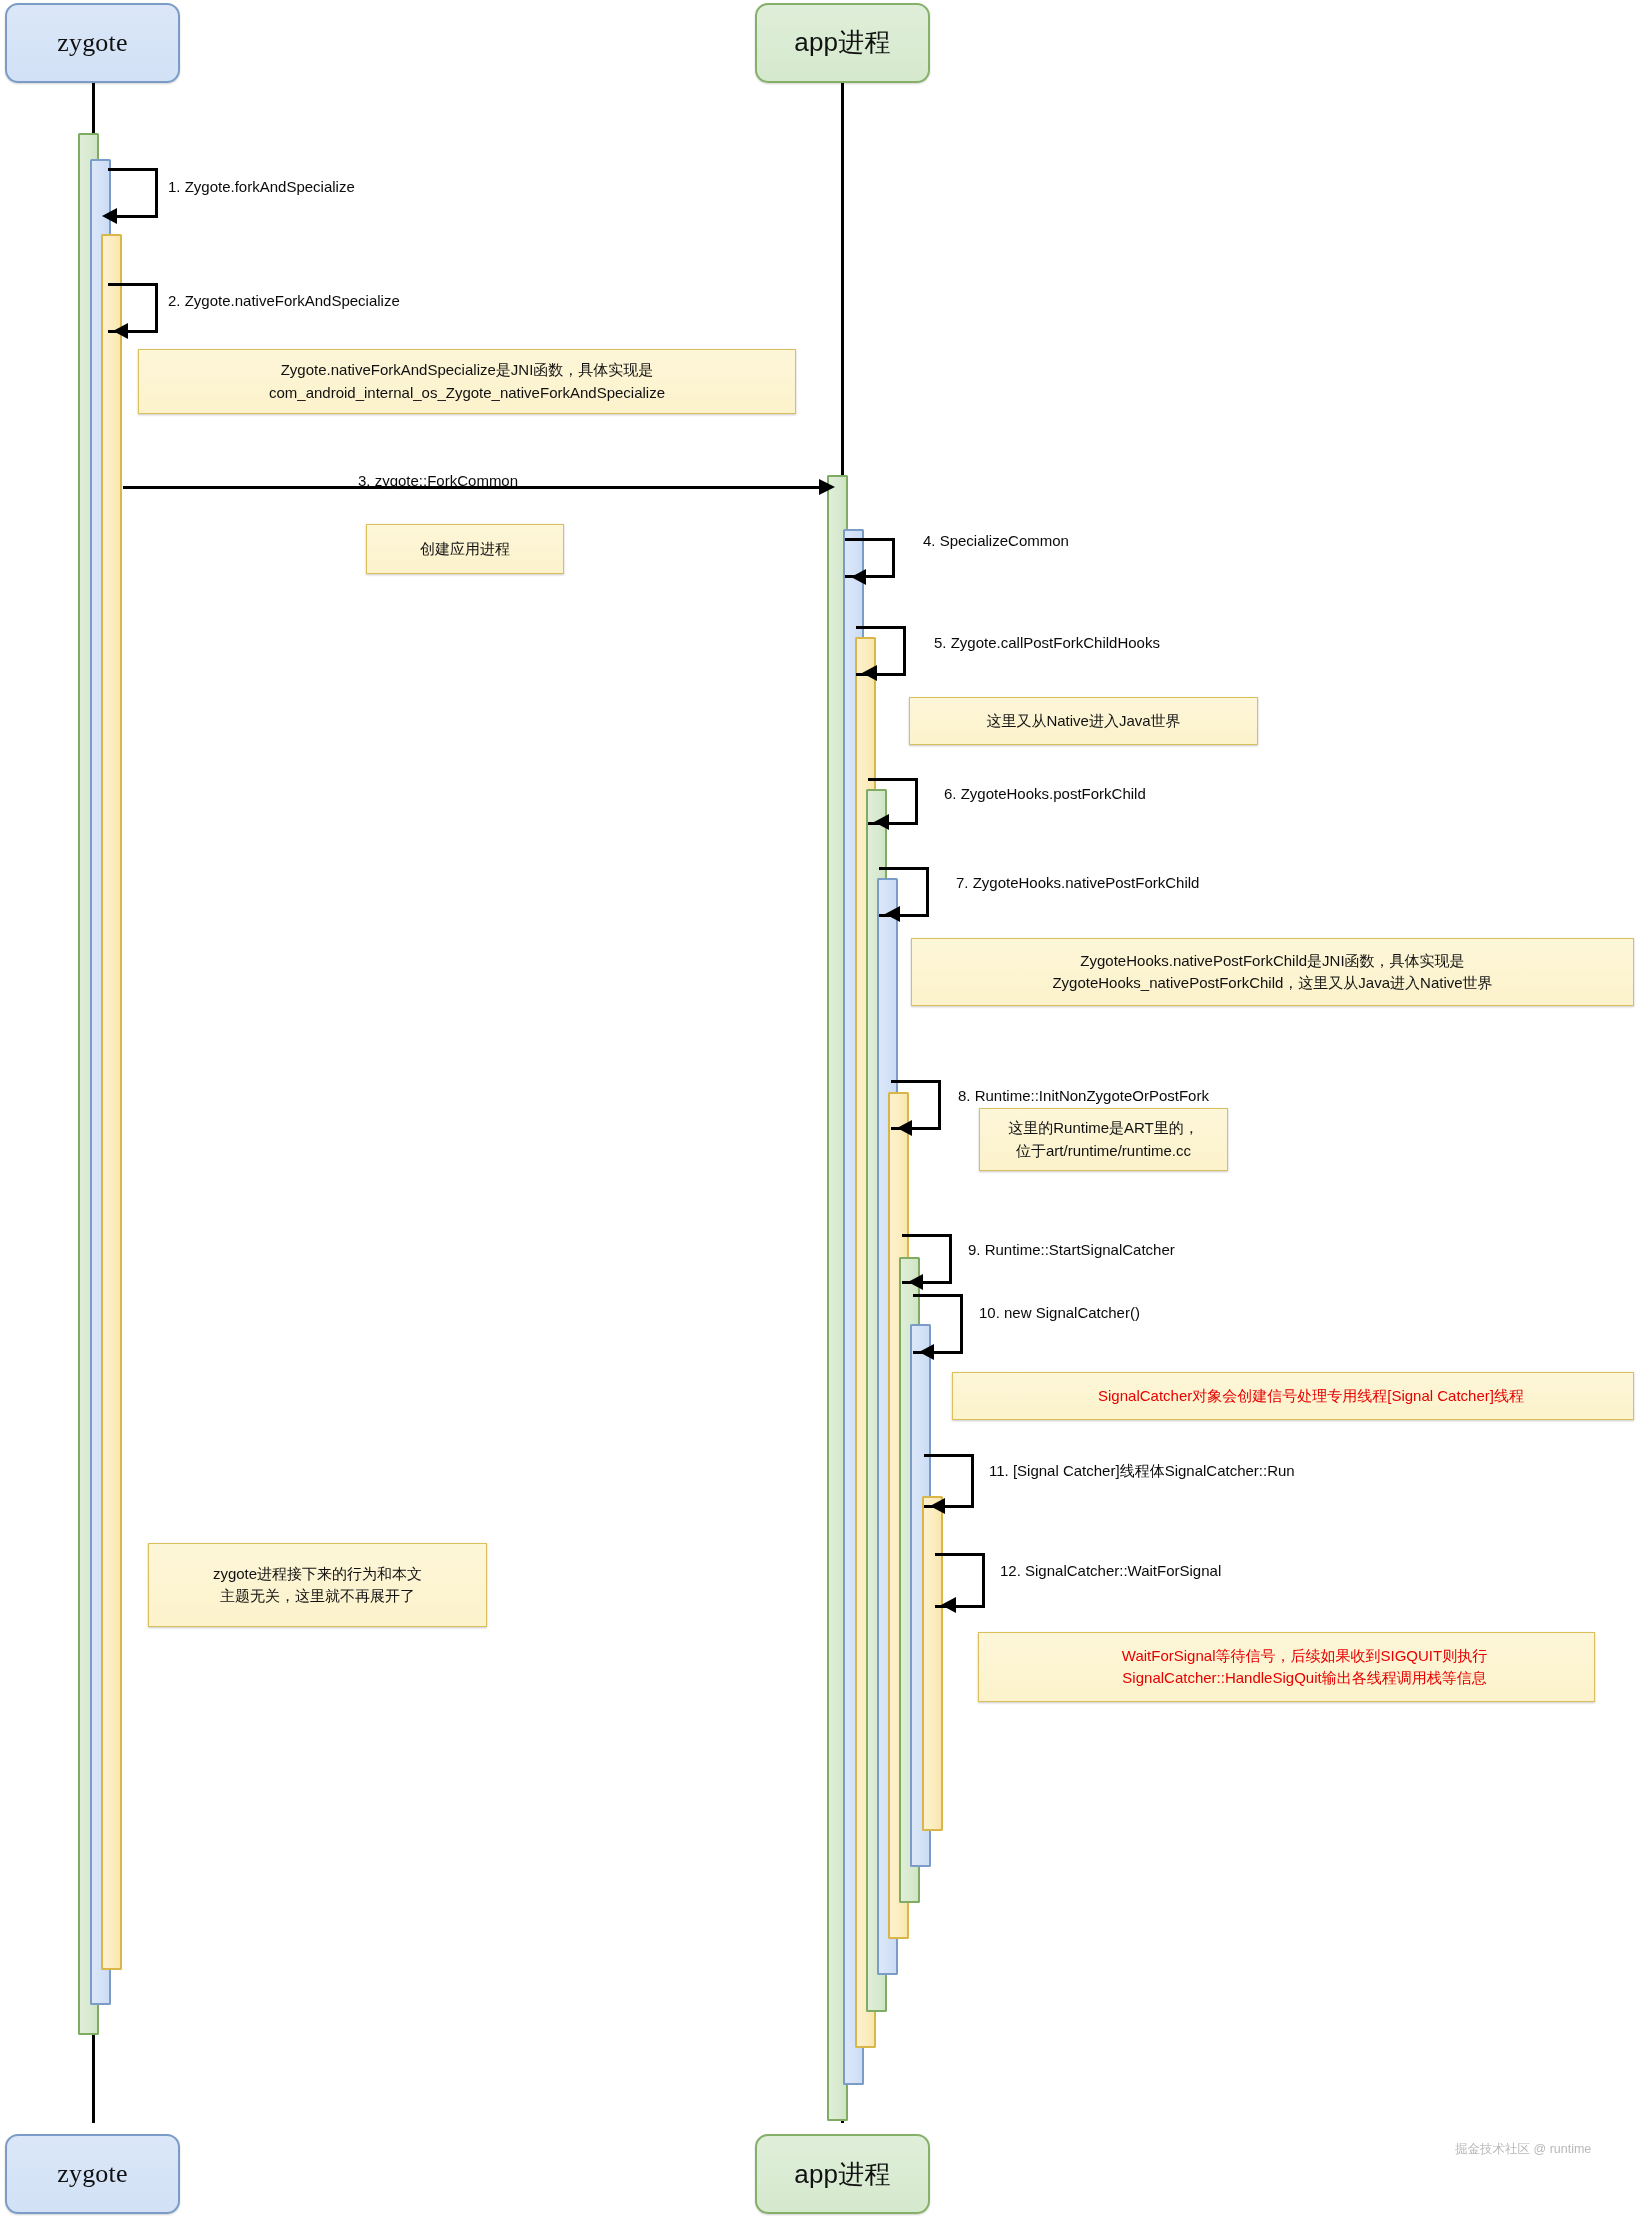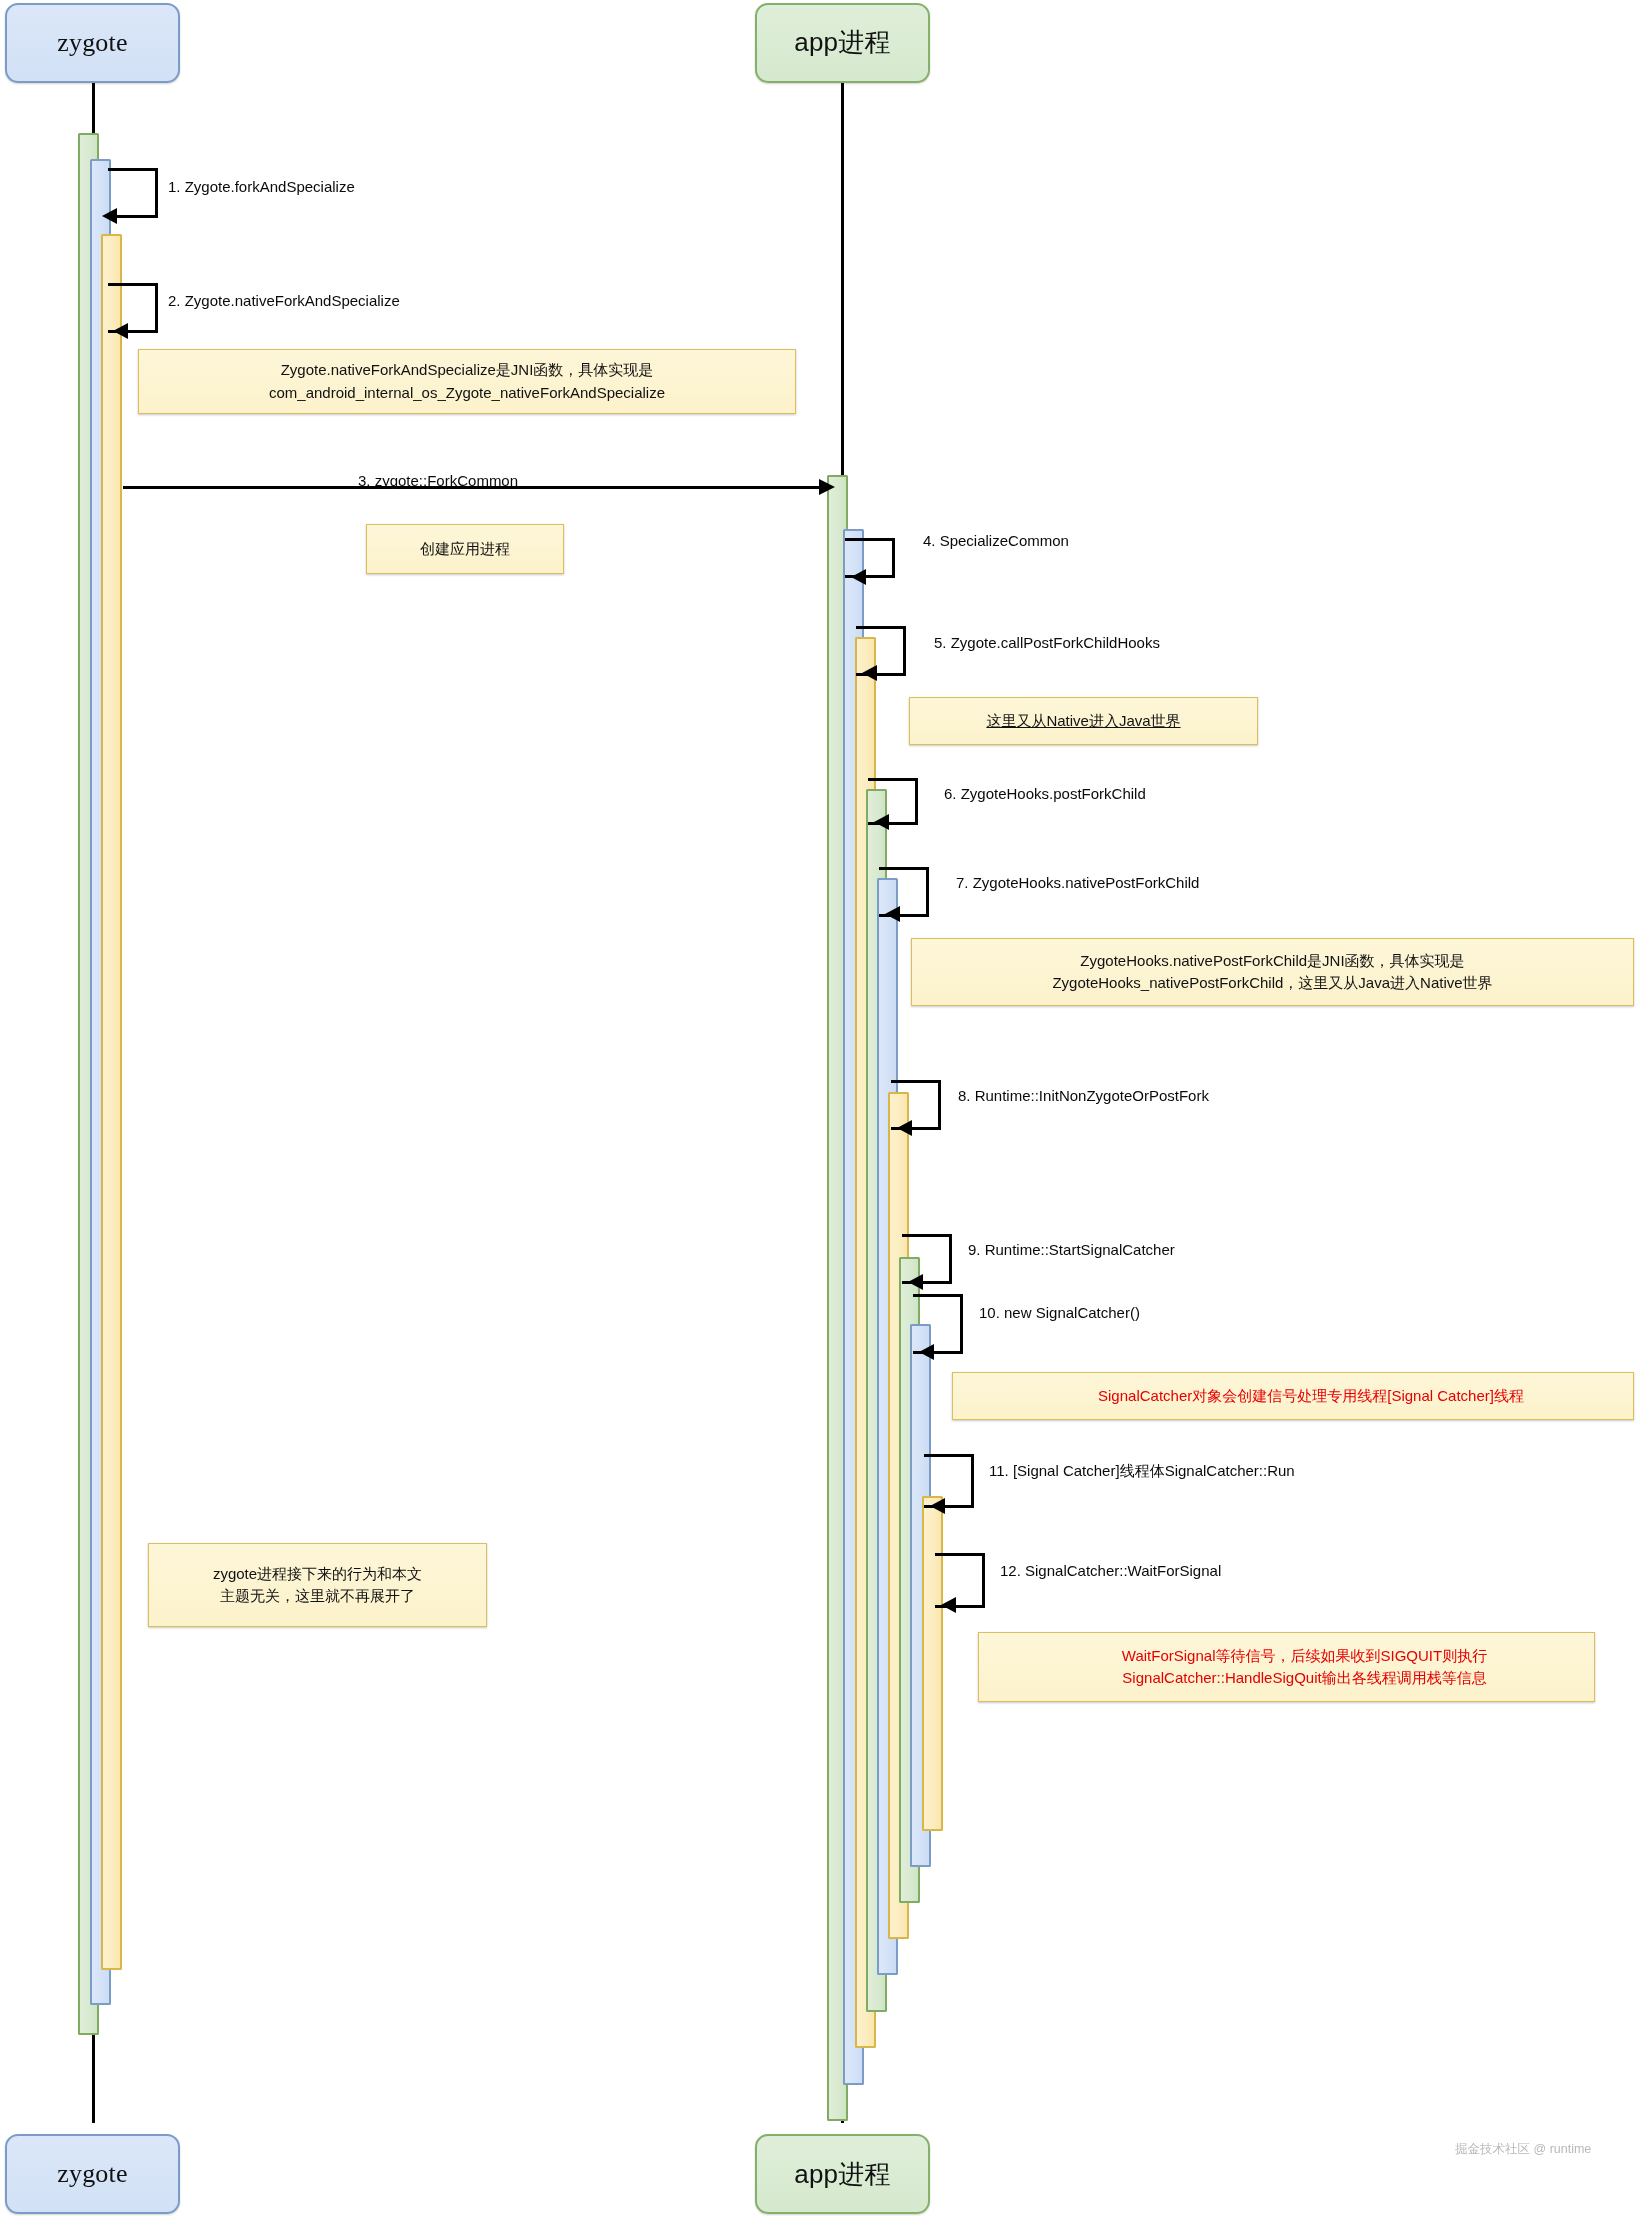--- a/index.html
+++ b/index.html
@@ -217,21 +217,21 @@
   <span class="msglabel" style="left:923px;top:533px;">4. SpecializeCommon</span>
 
   <div class="selfcall" style="left:856px;top:626px;width:50px;height:50px;">
     <div class="top-seg" style="top:0;width:50px;"></div>
     <div class="right-seg" style="left:47px;top:0;height:50px;"></div>
     <div class="bot-seg" style="top:47px;width:50px;"></div>
   </div>
   <div class="arrowhead" style="left:862px;top:665px;"></div>
   <span class="msglabel" style="left:934px;top:635px;">5. Zygote.callPostForkChildHooks</span>
 
-  <div class="note" style="left:909px;top:697px;width:349px;height:48px;text-decoration:underline;">
+  <div class="note" style="left:909px;top:697px;width:349px;height:48px;">
     <span class="nl">这里又从Native进入Java世界</span>
   </div>
 
   <div class="selfcall" style="left:868px;top:778px;width:50px;height:47px;">
     <div class="top-seg" style="top:0;width:50px;"></div>
     <div class="right-seg" style="left:47px;top:0;height:47px;"></div>
     <div class="bot-seg" style="top:44px;width:50px;"></div>
   </div>
   <div class="arrowhead" style="left:874px;top:814px;"></div>
   <span class="msglabel" style="left:944px;top:786px;">6. ZygoteHooks.postForkChild</span>
@@ -250,20 +250,24 @@
   </div>
 
   <div class="selfcall" style="left:891px;top:1080px;width:50px;height:50px;">
     <div class="top-seg" style="top:0;width:50px;"></div>
     <div class="right-seg" style="left:47px;top:0;height:50px;"></div>
     <div class="bot-seg" style="top:47px;width:50px;"></div>
   </div>
   <div class="arrowhead" style="left:897px;top:1120px;"></div>
   <span class="msglabel" style="left:958px;top:1088px;">8. Runtime::InitNonZygoteOrPostFork</span>
 
+  <div class="note" style="left:979px;top:1108px;width:249px;height:63px;">
+    <span class="nl">这里的Runtime是ART里的，</span>
+    <span class="nl">位于art/runtime/runtime.cc</span>
+  </div>
 
   <div class="selfcall" style="left:902px;top:1234px;width:50px;height:50px;">
     <div class="top-seg" style="top:0;width:50px;"></div>
     <div class="right-seg" style="left:47px;top:0;height:50px;"></div>
     <div class="bot-seg" style="top:47px;width:50px;"></div>
   </div>
   <div class="arrowhead" style="left:908px;top:1274px;"></div>
   <span class="msglabel" style="left:968px;top:1242px;text-align:center;">9. Runtime::StartSignalCatcher</span>
 
   <div class="selfcall" style="left:913px;top:1294px;width:50px;height:60px;">

